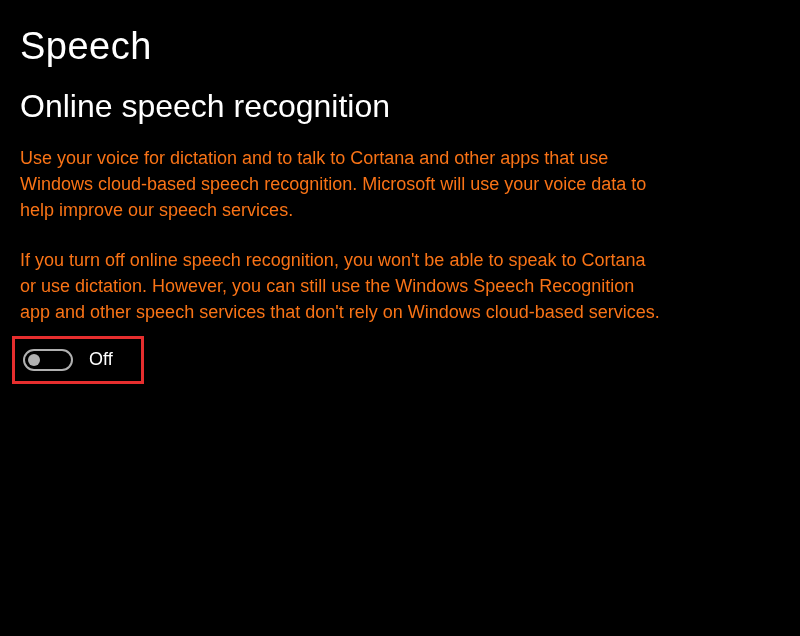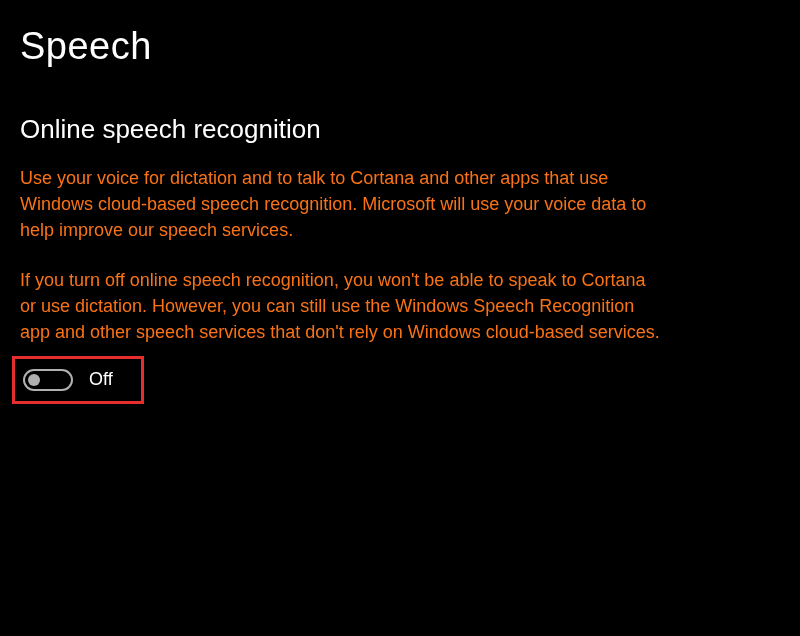--- a/index.html
+++ b/index.html
@@ -12,25 +12,25 @@
       height: 636px;
       background-color: #000000;
       color: #ffffff;
       font-family: "Segoe UI", -apple-system, sans-serif;
       padding: 25px 20px 20px 20px;
       overflow: hidden;
     }
     .page-title {
       font-size: 38px;
       font-weight: 300;
-      margin-bottom: 46px;
+      margin-bottom: 20px;
       letter-spacing: 0.5px;
     }
     .section-heading {
-      font-size: 26px;
+      font-size: 32px;
       font-weight: 400;
       margin-bottom: 20px;
     }
     .description-text {
       font-size: 18px;
       line-height: 1.45;
       font-weight: 400;
       max-width: 640px;
       margin-bottom: 24px;
       color: #f97316;

